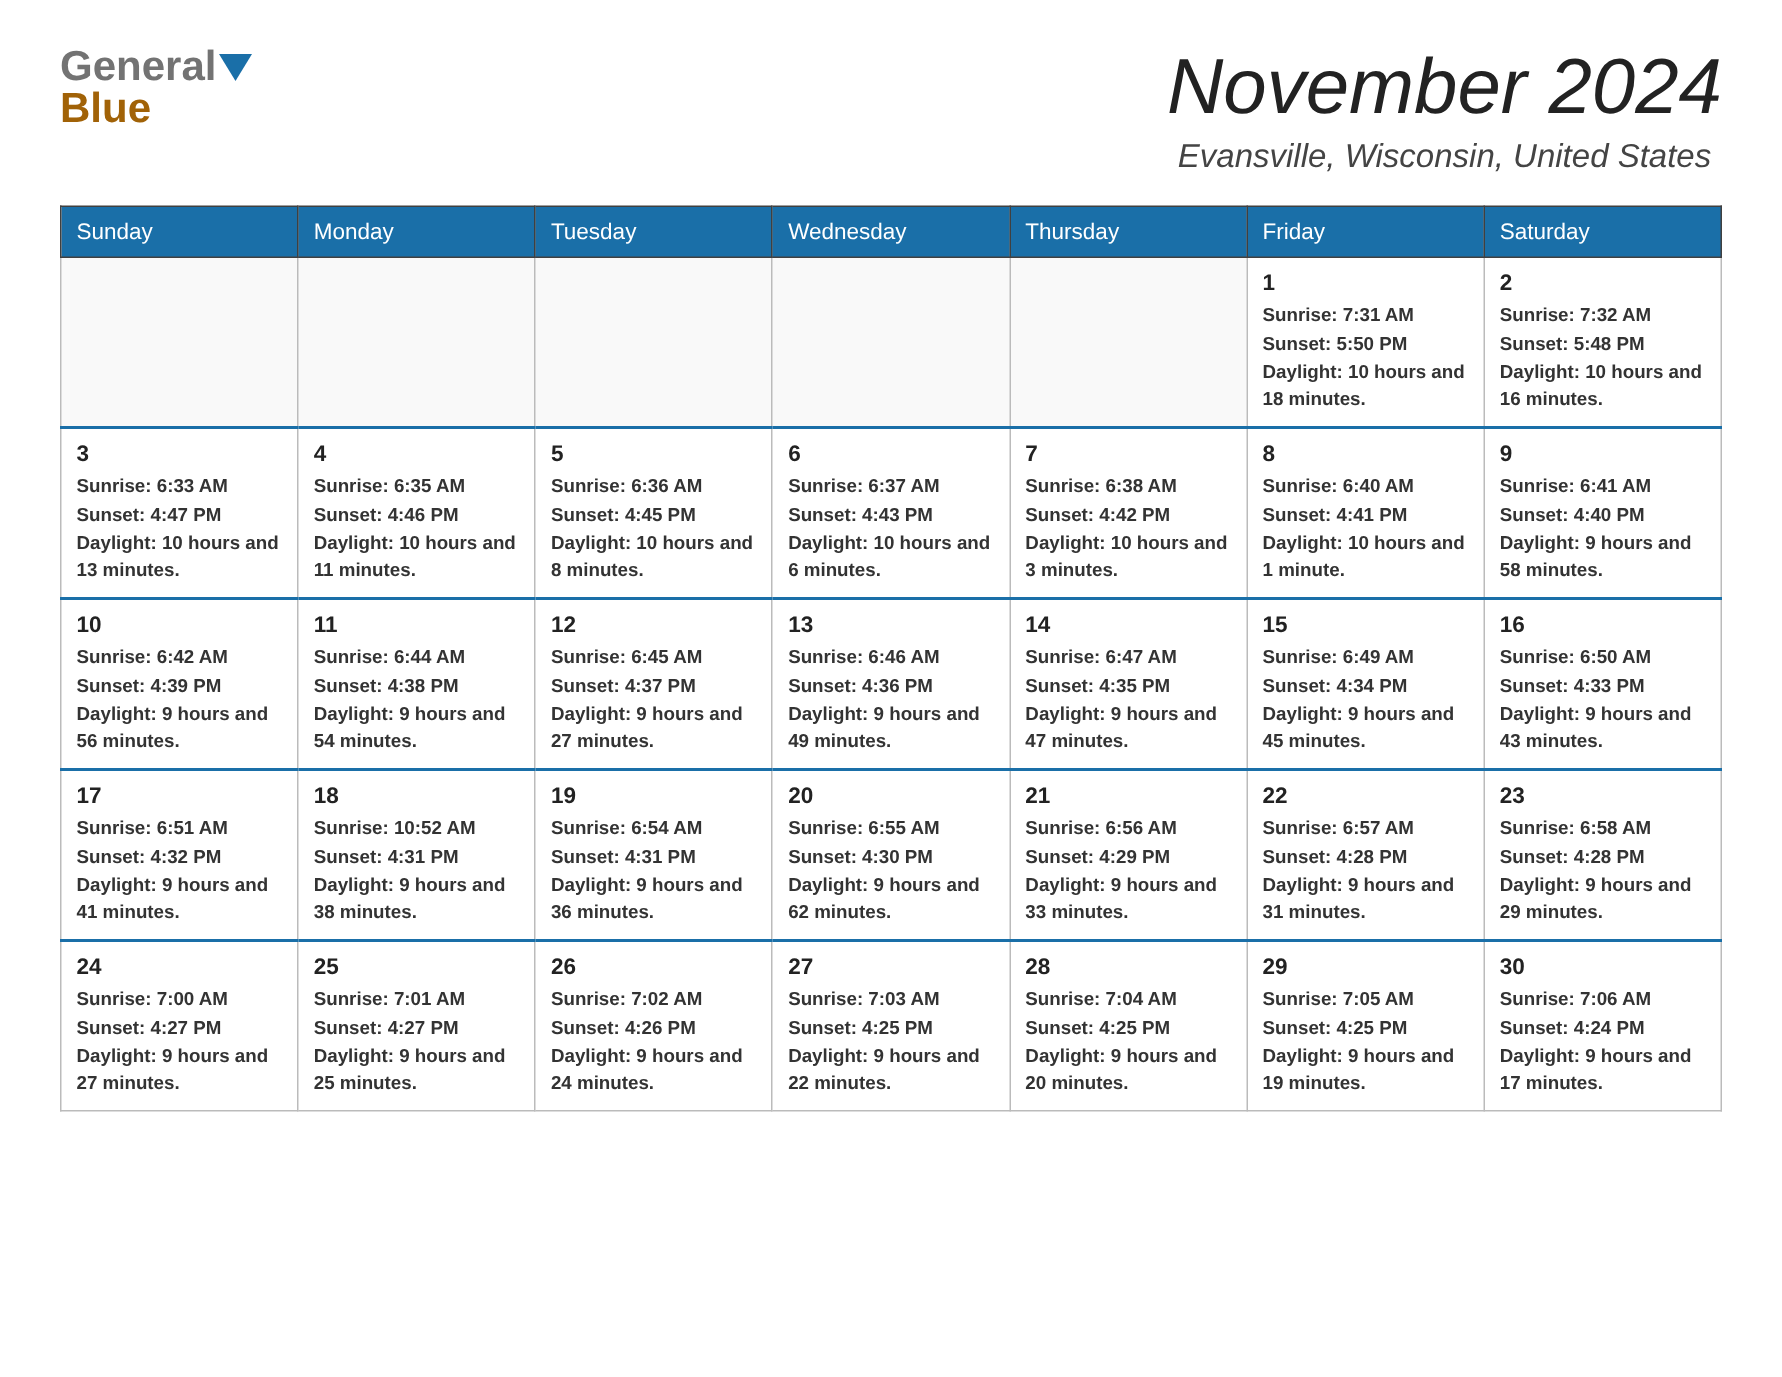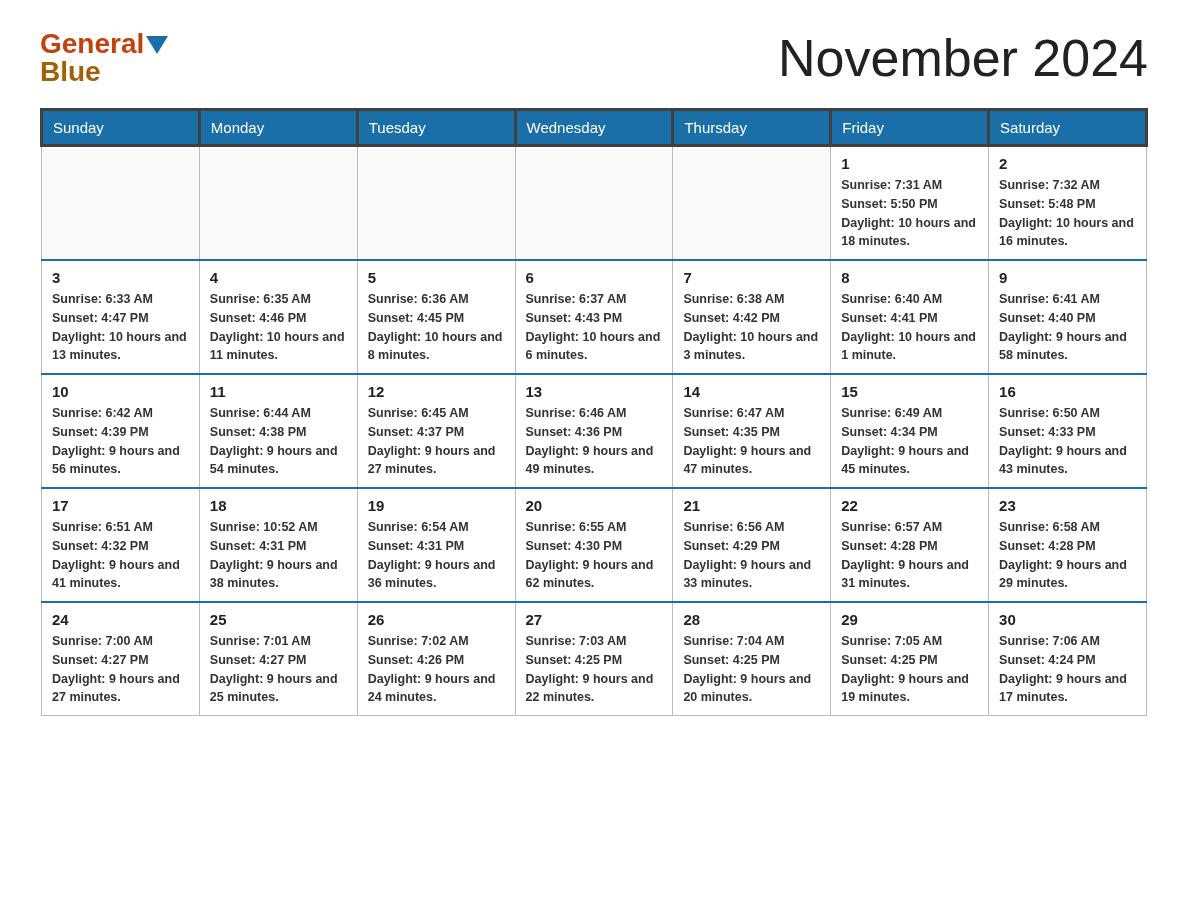--- a/index.html
+++ b/index.html
@@ -17,31 +17,32 @@
       margin-bottom: 20px;
     }
     .logo {
       display: flex;
       flex-direction: column;
       align-items: flex-start;
     }
     .logo-text {
       font-size: 28px;
       font-weight: bold;
-      color: #c2410c;
+      color: #737373;
       line-height: 1;
     }
     .logo-blue {
       color: #a16207;
       font-size: 28px;
       font-weight: bold;
       margin-top: -2px;
     }
     .title-section {
       text-align: center;
+      font-style: italic;
     }
     .main-title {
       font-size: 52px;
       font-weight: normal;
       color: #222;
       line-height: 1.1;
     }
     .subtitle {
       font-size: 22px;
       color: #444;
@@ -52,21 +53,21 @@
       border-collapse: collapse;
       border: 1px solid #999;
     }
     .calendar th {
       background-color: #1a6fa8;
       color: #fff;
       font-size: 15px;
       font-weight: normal;
       padding: 8px 10px;
       text-align: left;
-      border: 3px solid #404040;
+      border: 1px solid #404040;
     }
     .calendar td {
       vertical-align: top;
       padding: 8px 10px;
       border: 1px solid #bbb;
       width: 14.28%;
       font-size: 13px;
       color: #333;
       background: #fff;
       min-height: 100px;
@@ -98,20 +99,21 @@
     <div style="display:flex; align-items:center;">
       <span class="logo-text">General</span>
       <svg width="22" height="18" viewBox="0 0 22 18" style="margin-left:2px; margin-top:2px;">
         <polygon points="0,0 22,0 11,18" fill="#1a6fa8"></polygon>
       </svg>
     </div>
     <div class="logo-blue">Blue</div>
   </div>
   <div class="title-section">
     <div class="main-title">November 2024</div>
+    <div class="subtitle">Evansville, Wisconsin, United States</div>
   </div>
 </div>
 
 <table class="calendar">
   <thead>
     <tr>
       <th>Sunday</th>
       <th>Monday</th>
       <th>Tuesday</th>
       <th>Wednesday</th>

